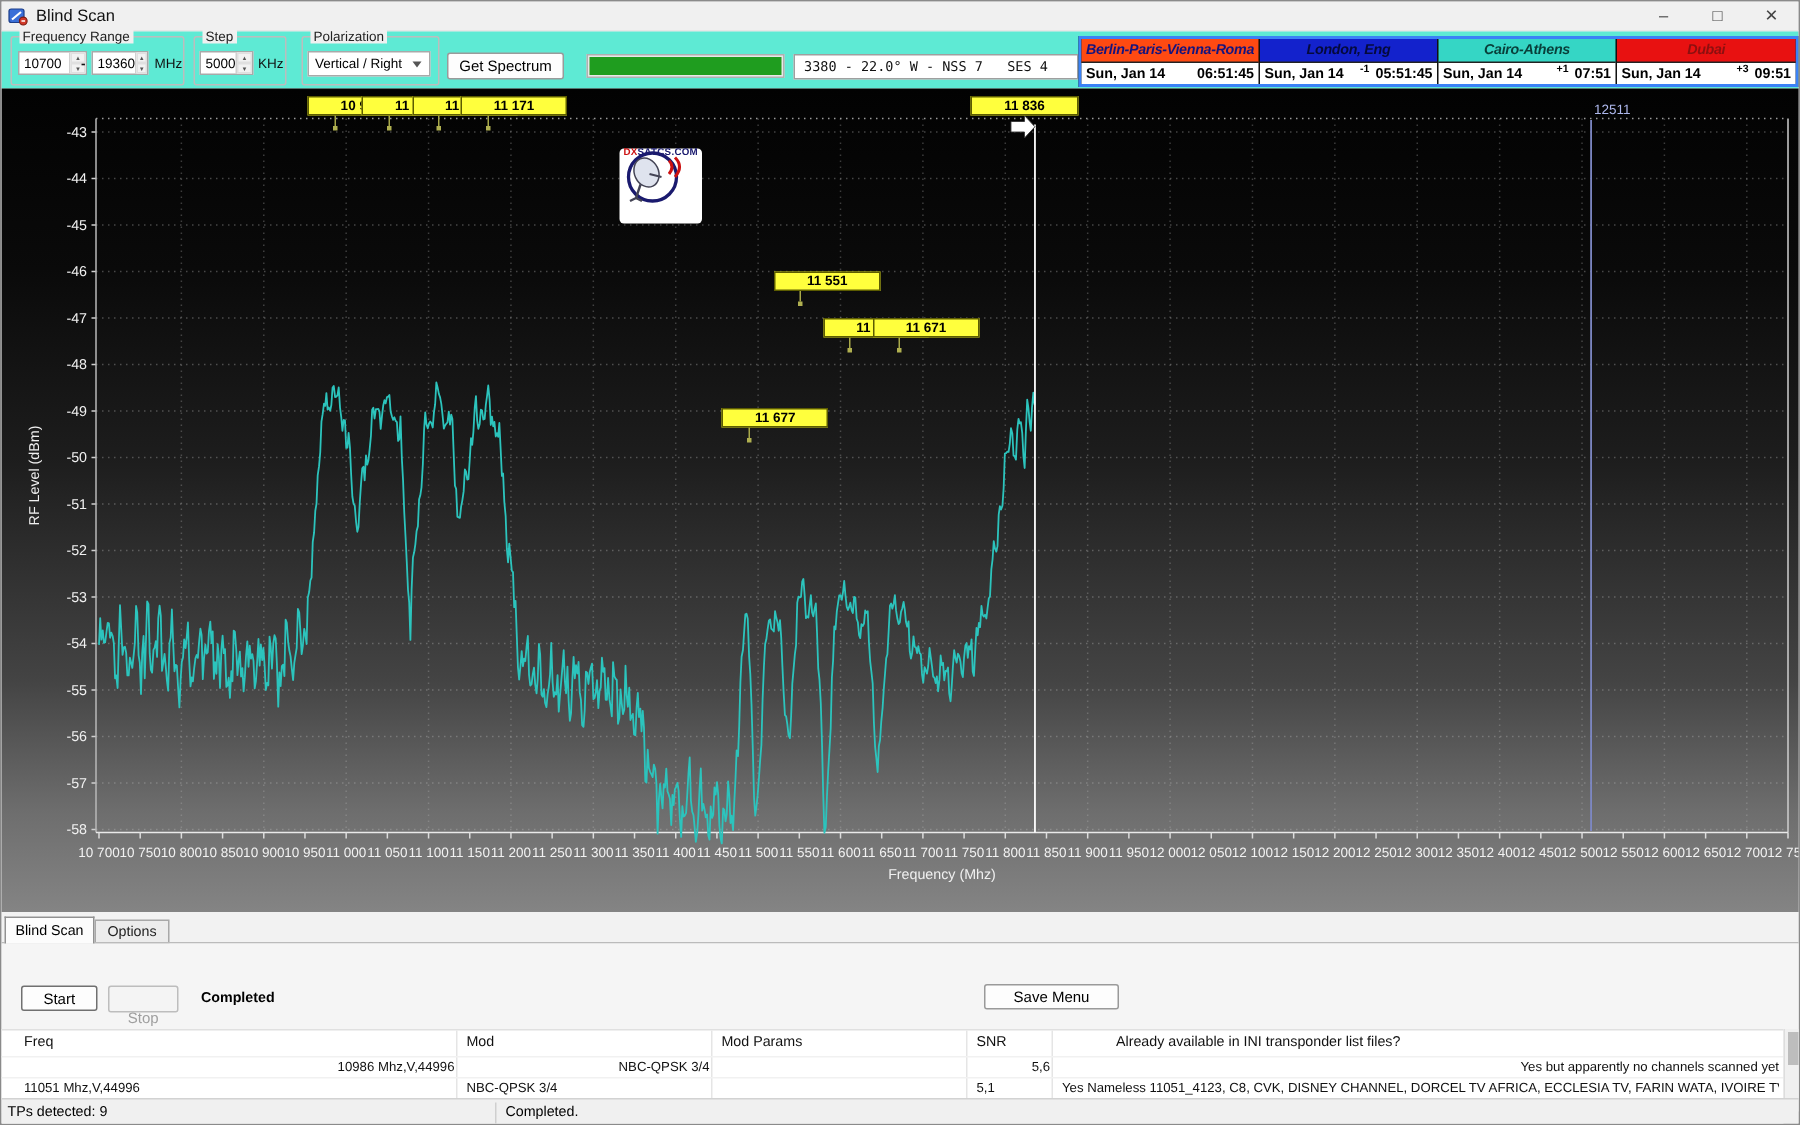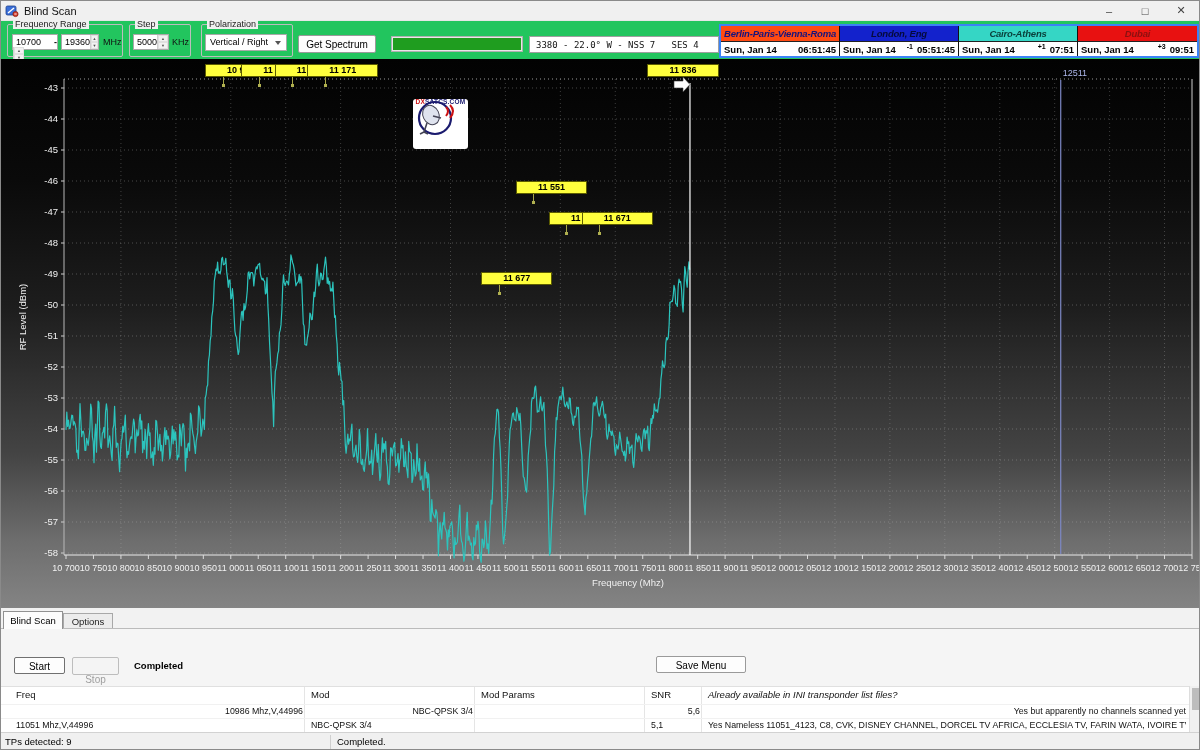--- a/index.html
+++ b/index.html
@@ -10,21 +10,21 @@
   }
   *{box-sizing:border-box;}
   
   .titlebar{position:absolute;left:0;top:0;width:100%;height:20px;background:#f0f0f0;
     display:flex;align-items:center;font-size:11px;color:#111;border-bottom:1px solid #e6e6e6;}
   .titlebar .app-icon{width:14px;height:14px;margin:0 5px 0 4px;}
   .win-btns{margin-left:auto;display:flex;height:100%;}
   .win-btn{width:36px;height:100%;display:flex;align-items:center;justify-content:center;
     color:#444;font-size:11px;}
   
-  .toolbar{position:absolute;left:0;top:20px;width:100%;height:38px;background:#22c55e;}
+  .toolbar{position:absolute;left:0;top:20px;width:100%;height:38px;background:#5eead4;}
   .groupbox{position:absolute;border:1px solid #bdbdbd;border-radius:2px;height:33px;top:3px;}
   .gb-label{position:absolute;top:-6px;left:5px;background:#f0f0f0;padding:0 2px;font-size:9px;color:#222;line-height:10px;}
   .spin{position:absolute;top:13px;height:16px;background:#fff;border:1px solid #a9a9a9;display:flex;}
   .spin-val{flex:1;font-size:9px;padding:2px 0 0 3px;color:#000;}
   .spin-btns{width:11px;display:flex;flex-direction:column;border-left:1px solid #d0d0d0;}
   .spin-b{flex:1;background:#f2f2f2;font-size:4px;color:#555;display:flex;align-items:center;justify-content:center;border:1px solid #e0e0e0;}
   .unit{position:absolute;top:16px;font-size:9px;color:#111;}
   .dash{position:absolute;top:16px;font-size:9px;color:#111;font-weight:bold;}
   .select{position:absolute;top:13px;height:17px;background:#fff;border:1px solid #a9a9a9;
     font-size:9px;padding:2px 0 0 4px;color:#000;}
@@ -95,21 +95,21 @@
     <div class="win-btn">□</div>
     <div class="win-btn">✕</div>
   </div>
 </div>
 
 <div class="toolbar">
 
   <div class="groupbox" style="left:6px;width:116px;">
     <span class="gb-label">Frequency Range</span>
   </div>
-  <div class="spin" style="left:11px;width:46px;flex-direction:column;">
+  <div class="spin" style="left:11px;width:46px;">
     <span class="spin-val">10700</span>
     <span class="spin-btns">
         <span class="spin-b">▲</span>
         <span class="spin-b">▼</span>
       </span>
   </div>
   <span class="dash" style="left:53px;">-</span>
   <div class="spin" style="left:60px;width:38px;">
     <span class="spin-val">19360</span>
     <span class="spin-btns">
@@ -398,21 +398,21 @@
     <div class="btn" style="left:655px;top:27px;width:90px;height:17px;padding-top:3px;">Save Menu</div>
 
     <div class="table" id="tp-table">
         <div class="th" style="left: 15px;">Freq</div>
         <div class="th" style="left: 310px;">Mod</div>
         <div class="colsep" style="left: 303px;"></div>
         <div class="th" style="left: 480px;">Mod Params</div>
         <div class="colsep" style="left: 473px;"></div>
         <div class="th" style="left: 650px;">SNR</div>
         <div class="colsep" style="left: 643px;"></div>
-        <div class="th" style="left: 707px; font-style: italic;">Already available in  INI  transponder list files?</div>
+        <div class="th" style="left: 743px;">Already available in  INI  transponder list files?</div>
         <div class="colsep" style="left: 700px;"></div>
         <div class="tr" style="top: 17px; text-align: right;">
           <div class="td" style="left: 15px; width: 287px; top: 2px;">10986 Mhz,V,44996</div>
           <div class="td" style="left: 310px; width: 162px; top: 2px;">NBC-QPSK 3/4</div>
           <div class="td" style="left: 480px; width: 162px; top: 2px;"></div>
           <div class="td" style="left: 650px; width: 49px; top: 2px;">5,6</div>
           <div class="td" style="left: 707px; width: 478px; top: 2px;">Yes but apparently no channels scanned yet</div>
         </div>
         <div class="rowsep" style="top: 17px;"></div>
         <div class="tr" style="top: 31px; padding-left: 28px;">

